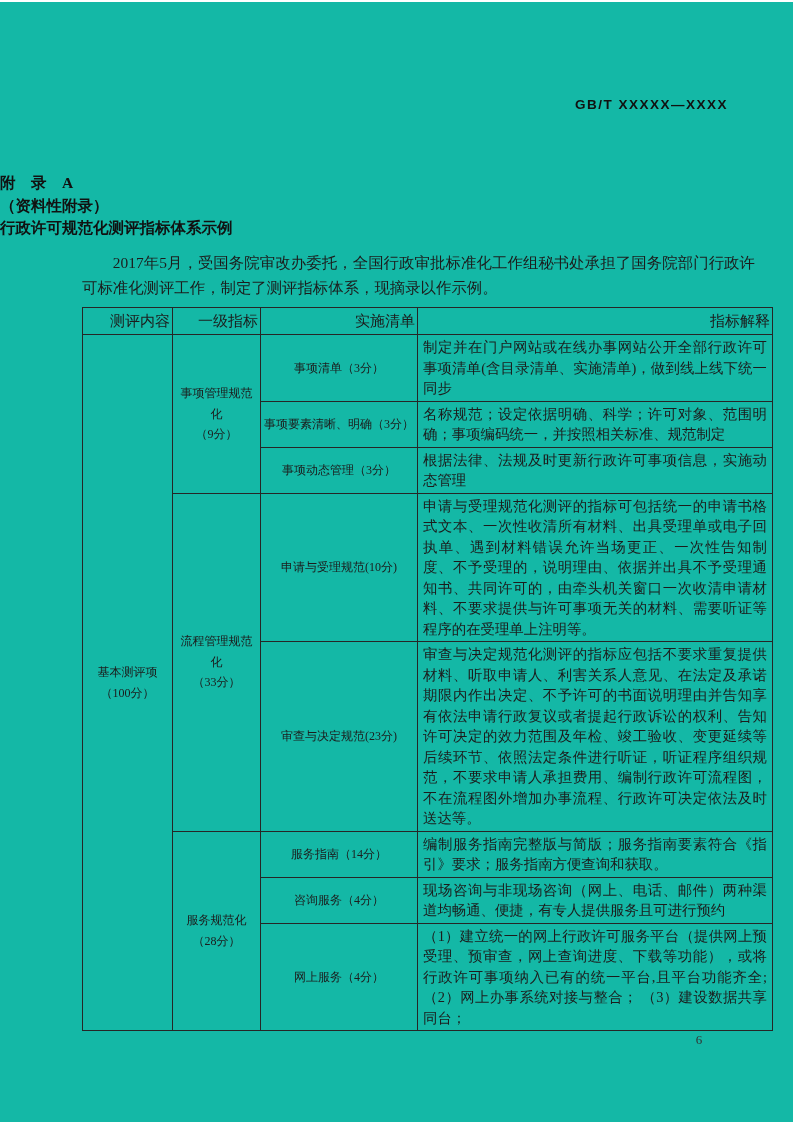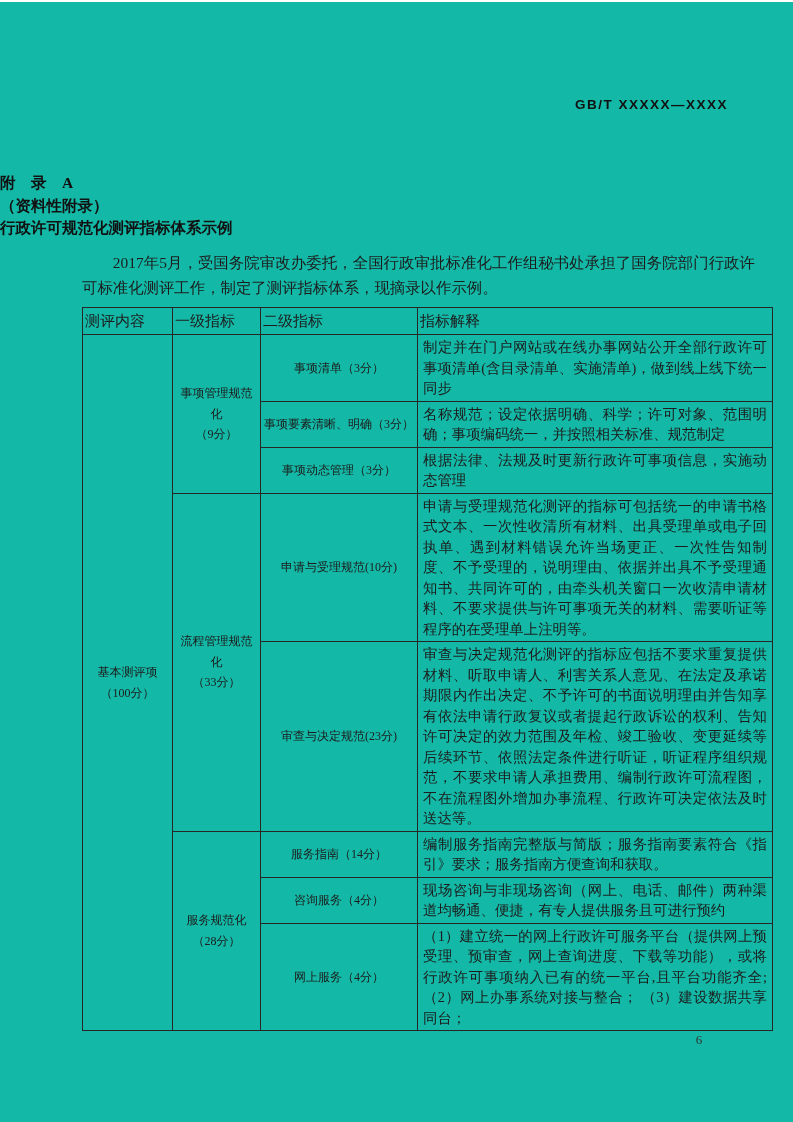--- a/index.html
+++ b/index.html
@@ -57,21 +57,21 @@
     margin-top: 7px;
   }
   table.indicator-table th,
   table.indicator-table td {
     border: 1px solid #262626;
   }
   th.head-cell {
     font-weight: 400;
     font-size: 15px;
     height: 27px;
-    text-align: left;
+    text-align: right;
     vertical-align: middle;
     padding: 1px 2px;
   }
   td.cell-center {
     text-align: center;
     vertical-align: middle;
     font-size: 12px;
     line-height: 20.5px;
     padding: 1px 3px;
   }
@@ -117,21 +117,21 @@
       <colgroup>
         <col class="col-content">
         <col class="col-level1">
         <col class="col-level2">
         <col class="col-expl">
       </colgroup>
       <thead>
         <tr>
           <th class="head-cell">测评内容</th>
           <th class="head-cell">一级指标</th>
-          <th class="head-cell">二级指标</th>
+          <th class="head-cell">实施清单</th>
           <th class="head-cell">指标解释</th>
         </tr>
       </thead>
       <tbody>
         <tr>
           <td class="cell-center" rowspan="8">
             <div>基本测评项</div>
             <div>（100分）</div>
           </td>
           <td class="cell-center" rowspan="3">

